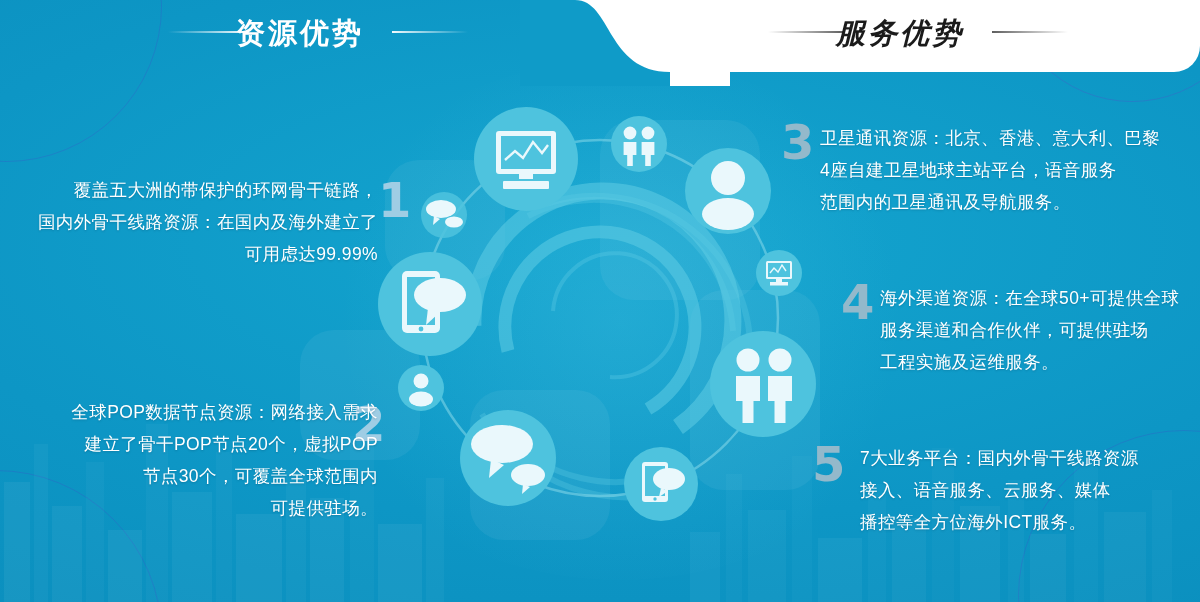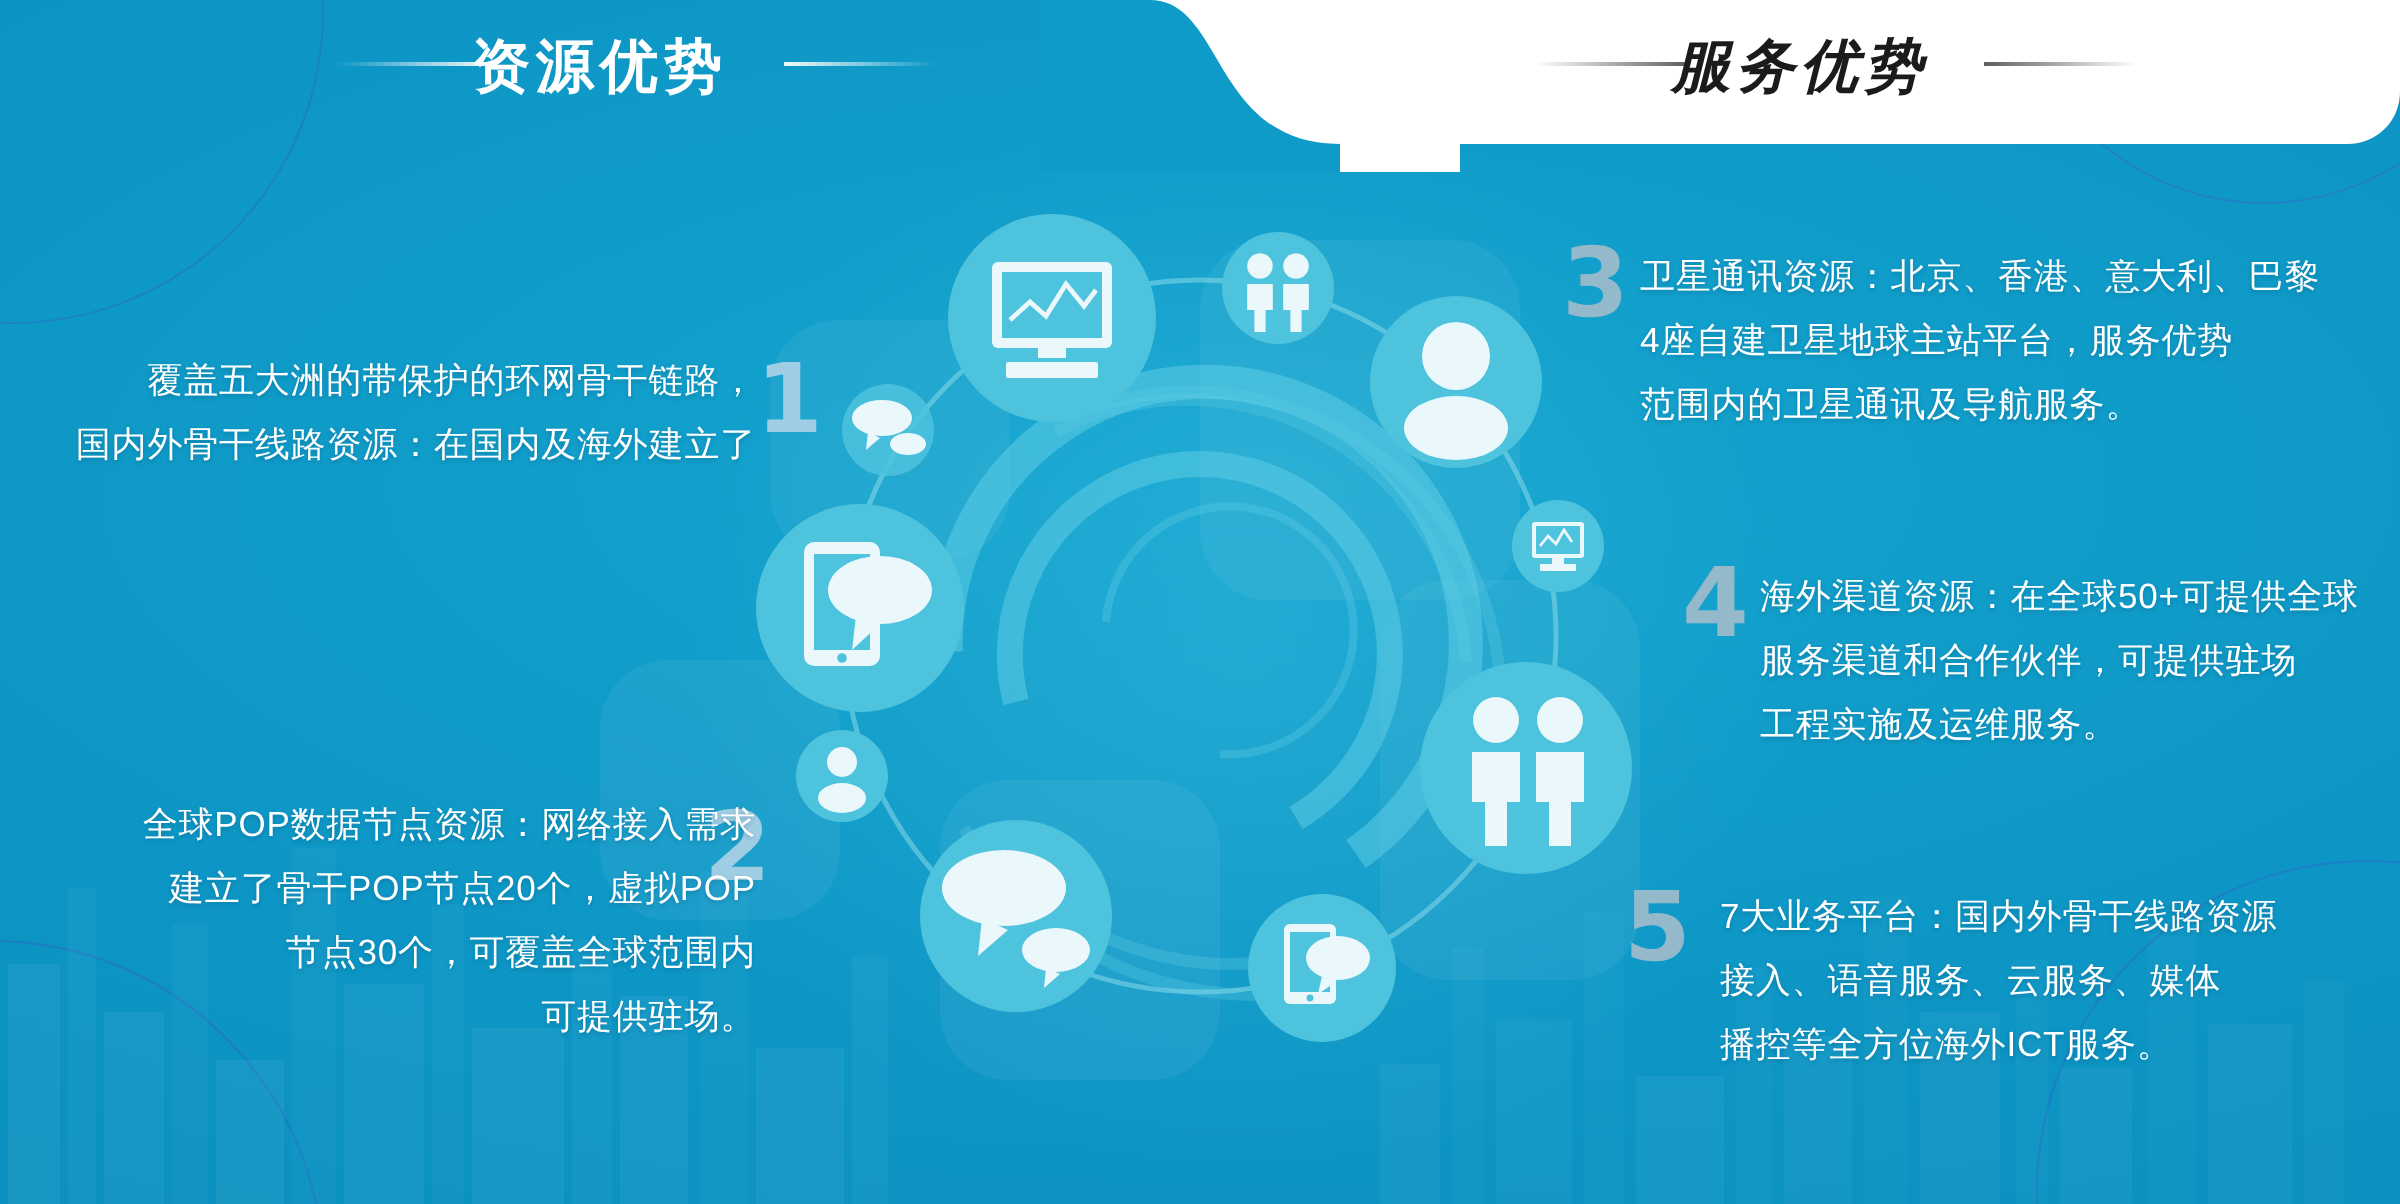--- a/index.html
+++ b/index.html
@@ -243,34 +243,35 @@
     <div class="hdr-rule r1"></div>
     <div class="hdr-rule r2"></div>
     <div class="hdr-title left">资源优势</div>
     <div class="hdr-title right">服务优势</div>
   </div>
 
   <div class="bignum left n1">1</div>
   <div class="block left b1">
     <div>覆盖五大洲的带保护的环网骨干链路，</div>
     <div>国内外骨干线路资源：在国内及海外建立了</div>
+    <div>可用虑达99.99%</div>
   </div>
 
   <div class="bignum left n2">2</div>
   <div class="block left b2">
     <div>全球POP数据节点资源：网络接入需求</div>
     <div>建立了骨干POP节点20个，虚拟POP</div>
     <div>节点30个，可覆盖全球范围内</div>
     <div>可提供驻场。</div>
   </div>
 
   <div class="bignum right n3">3</div>
   <div class="block right b3">
     <div>卫星通讯资源：北京、香港、意大利、巴黎</div>
-    <div>4座自建卫星地球主站平台，服务优势</div>
+    <div>4座自建卫星地球主站平台，语音服务</div>
     <div>范围内的卫星通讯及导航服务。</div>
   </div>
 
   <div class="bignum right n4">4</div>
   <div class="block right b4">
     <div>海外渠道资源：在全球50+可提供全球</div>
     <div>服务渠道和合作伙伴，可提供驻场</div>
     <div>工程实施及运维服务。</div>
   </div>
 

